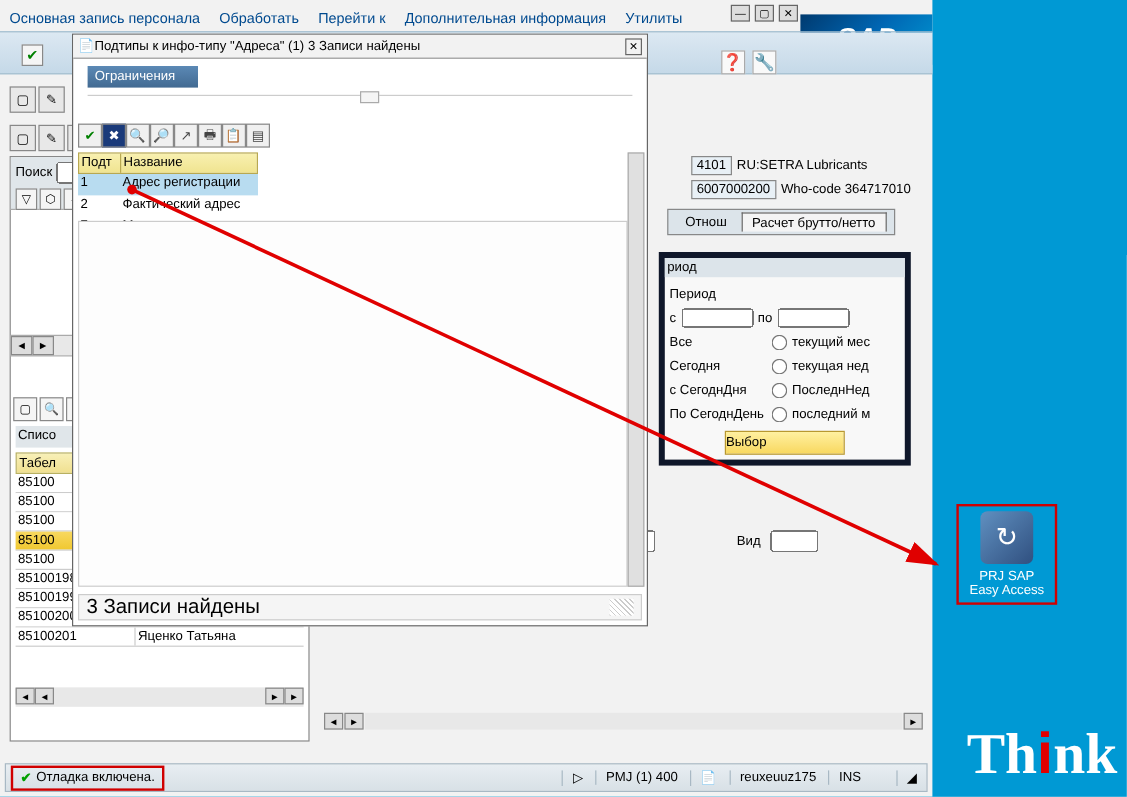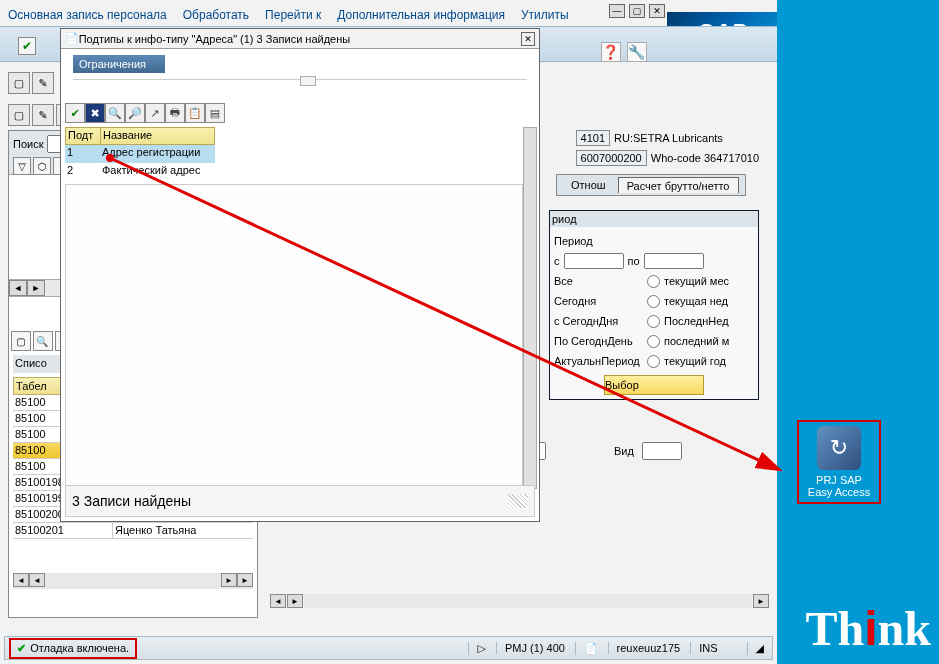--- a/index.html
+++ b/index.html
@@ -37,21 +37,21 @@
 .trow div:first-child { width: 100px; border-right: 1px solid #ccc; padding: 1px 2px; }
 .trow div:last-child { flex: 1; padding: 1px 2px; }
 .hscroll-bot { position: absolute; bottom: 28px; left: 4px; width: 240px; height: 16px; background: #e8e8e8; display: flex; }
 .hscroll-bot span { width: 16px; height: 14px; border: 1px solid #888; background: #ddd; font-size: 8px; display: flex; align-items: center; justify-content: center; }
 .right-panel { position: absolute; left: 270px; top: 130px; right: 8px; height: 488px; }
 .field-row { display: flex; align-items: center; font-size: 11px; margin-bottom: 4px; }
 .field-row .boxval { border: 1px solid #888; background: #e8f0f6; padding: 1px 4px; margin-right: 4px; font-size: 11px; }
 .tabstrip { position: absolute; left: 286px; top: 44px; height: 22px; background: #dce4ea; border: 1px solid #888; padding: 2px 6px; display: flex; gap: 4px; font-size: 11px; }
 .tabstrip span { padding: 2px 8px; cursor: pointer; }
 .tabstrip .active { background: #f4f4f4; border: 1px solid #666; border-bottom: none; }
-.period-box { position: absolute; right: 10px; top: 80px; width: 210px; border: 1px solid #0f172a; background: #f8f8f8; font-size: 11px; padding: 4px; }
+.period-box { position: absolute; right: 10px; top: 80px; width: 210px; border: 5px solid #0f172a; background: #f8f8f8; font-size: 11px; padding: 4px; }
 .period-box .prow { display: flex; align-items: center; height: 20px; gap: 4px; }
 .period-box .prow input[type=text] { width: 60px; height: 16px; }
 .period-box .prow input[type=radio] { margin-left: auto; }
 .period-box .prow .rlbl { width: 90px; overflow: hidden; white-space: nowrap; }
 .period-head { background: #dce4ea; padding: 2px; margin: -4px -4px 4px -4px; }
 .vybor-btn { background: linear-gradient(#fff0a0, #f8d860); border: 1px solid #b89830; height: 20px; line-height: 18px; width: 100px; margin: 4px auto 0; }
 .infotype-row { position: absolute; left: 20px; top: 312px; display: flex; align-items: center; gap: 8px; font-size: 11px; }
 .infotype-row input { height: 18px; font-size: 11px; }
 .lower-scroll { position: absolute; left: 0; bottom: 8px; right: 0; height: 16px; display: flex; gap: 1px; }
 .lower-scroll span { width: 16px; height: 14px; border: 1px solid #888; background: #ddd; font-size: 8px; display: flex; align-items: center; justify-content: center; }
@@ -74,21 +74,21 @@
 .popup-table { position: absolute; left: 4px; top: 98px; width: 150px; }
 .phead { display: flex; background: linear-gradient(#f8f0b0, #f0e490); border: 1px solid #b8a850; font-size: 11px; height: 18px; }
 .phead div:first-child { width: 35px; border-right: 1px solid #b8a850; padding: 1px 2px; }
 .phead div:last-child { flex: 1; padding: 1px 2px; }
 .prow2 { display: flex; font-size: 11px; height: 18px; background: #fff; }
 .prow2.hl { background: #b8dcf0; }
 .prow2 div:first-child { width: 35px; padding: 1px 2px; }
 .prow2 div:last-child { flex: 1; padding: 1px 2px; }
 .popup-body { position: absolute; left: 4px; top: 155px; right: 16px; bottom: 32px; background: #fdfdfd; border: 1px solid #ccc; }
 .popup-vscroll { position: absolute; right: 2px; top: 98px; width: 14px; bottom: 32px; background: #e0e0e0; border: 1px solid #aaa; }
-.popup-status { position: absolute; left: 4px; bottom: 4px; right: 4px; height: 32px; background: #f5f5f5; border: 1px solid #ccc; font-size: 14px; display: flex; align-items: center; padding: 0 6px; }
+.popup-status { position: absolute; left: 4px; bottom: 4px; right: 4px; height: 22px; background: #f5f5f5; border: 1px solid #ccc; font-size: 17px; display: flex; align-items: center; padding: 0 6px; }
 .popup-status .grip { margin-left: auto; width: 20px; height: 14px; background: repeating-linear-gradient(45deg, #ccc, #ccc 1px, #fff 1px, #fff 3px); }
 .red-arrow { position: absolute; left: 100px; top: 150px; width: 690px; height: 340px; pointer-events: none; }
 .desktop-icon { position: absolute; right: 58px; top: 420px; width: 84px; text-align: center; border: 2px solid #d00000; padding: 4px; font-size: 11px; color: #fff; }
 .desktop-icon .icon-img { width: 44px; height: 44px; background: linear-gradient(135deg, #6090c0, #305080); margin: 0 auto 4px; border-radius: 6px; display: flex; align-items: center; justify-content: center; font-size: 22px; color: #fff; }
 .think-logo { position: absolute; right: 8px; bottom: 8px; font-size: 48px; font-weight: bold; color: #fff; font-family: serif; }
 .think-logo .dot { color: #e00000; }
 </style>
 </head>
 <body>
 
@@ -239,25 +239,20 @@
           </div>
           <div class="prow">
             <span>с СегоднДня</span>
             <input type="radio" style="">
             <span class="rlbl">ПоследнНед</span>
           </div>
           <div class="prow">
             <span>По СегоднДень</span>
             <input type="radio" style="">
             <span class="rlbl">последний м</span>
-          </div>
-          <div class="prow">
-            <span>АктуальнПериод</span>
-            <input type="radio" style="">
-            <span class="rlbl">текущий год</span>
           </div>
         </div>
       <div class="vybor-btn">Выбор</div>
     </div>
     <div class="infotype-row">
       <span>Инфо-тип</span>
       <input style="width: 40px;">
       <input style="width: 150px;" value="Адреса">
       <span style="margin-left:60px">Вид</span>
       <input style="width: 40px;">

